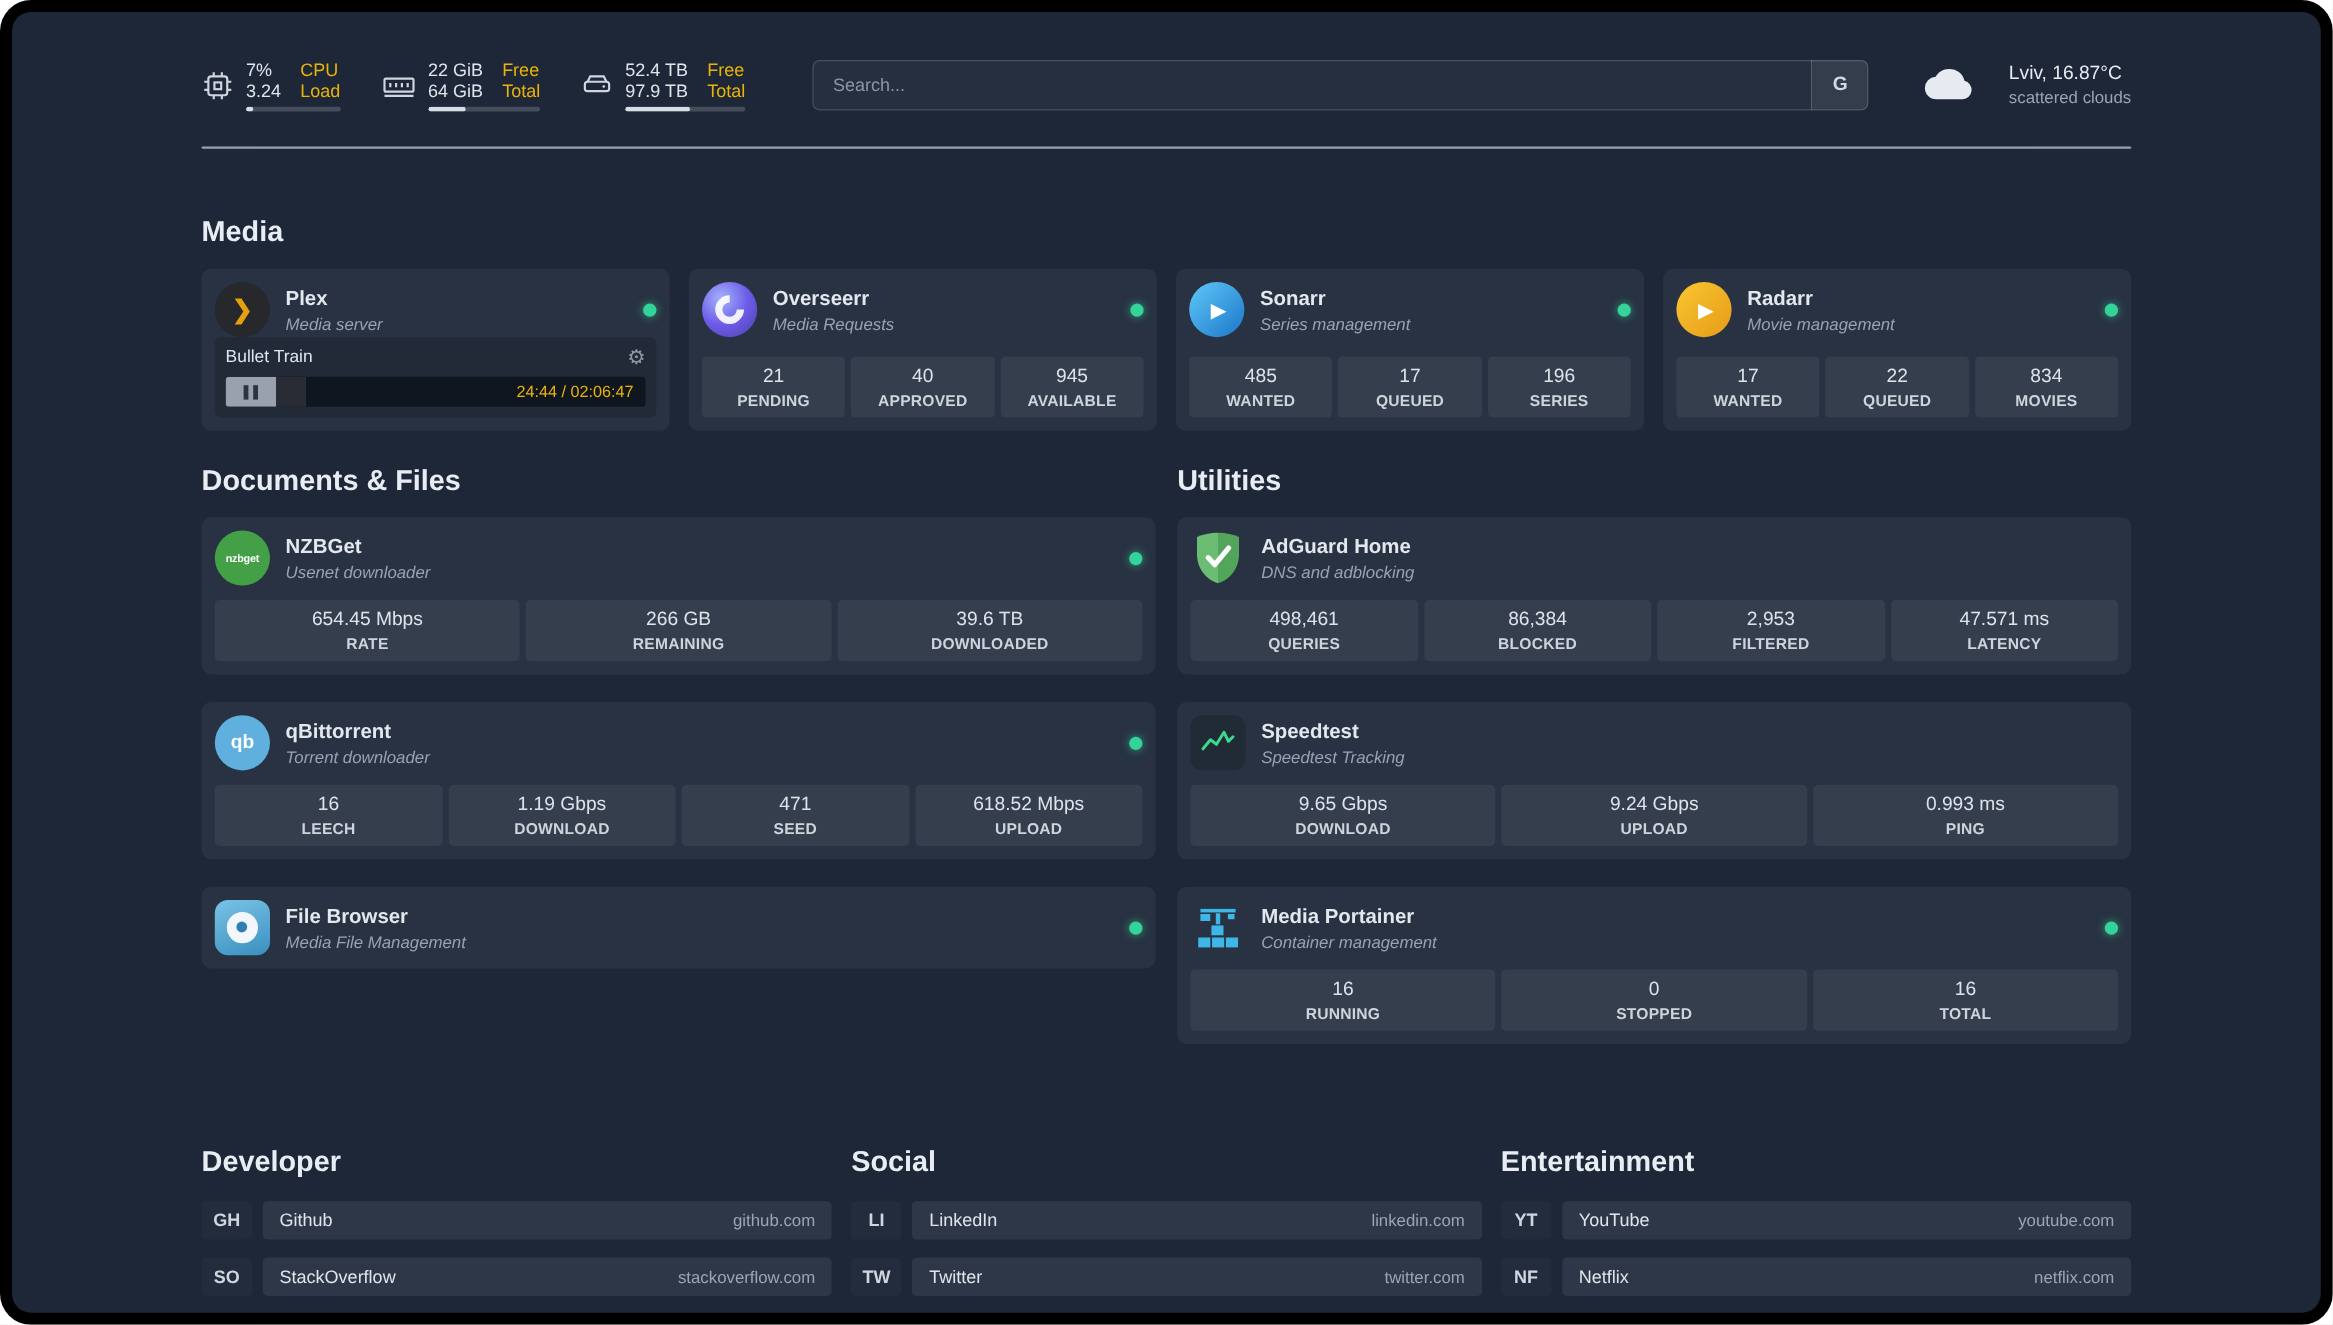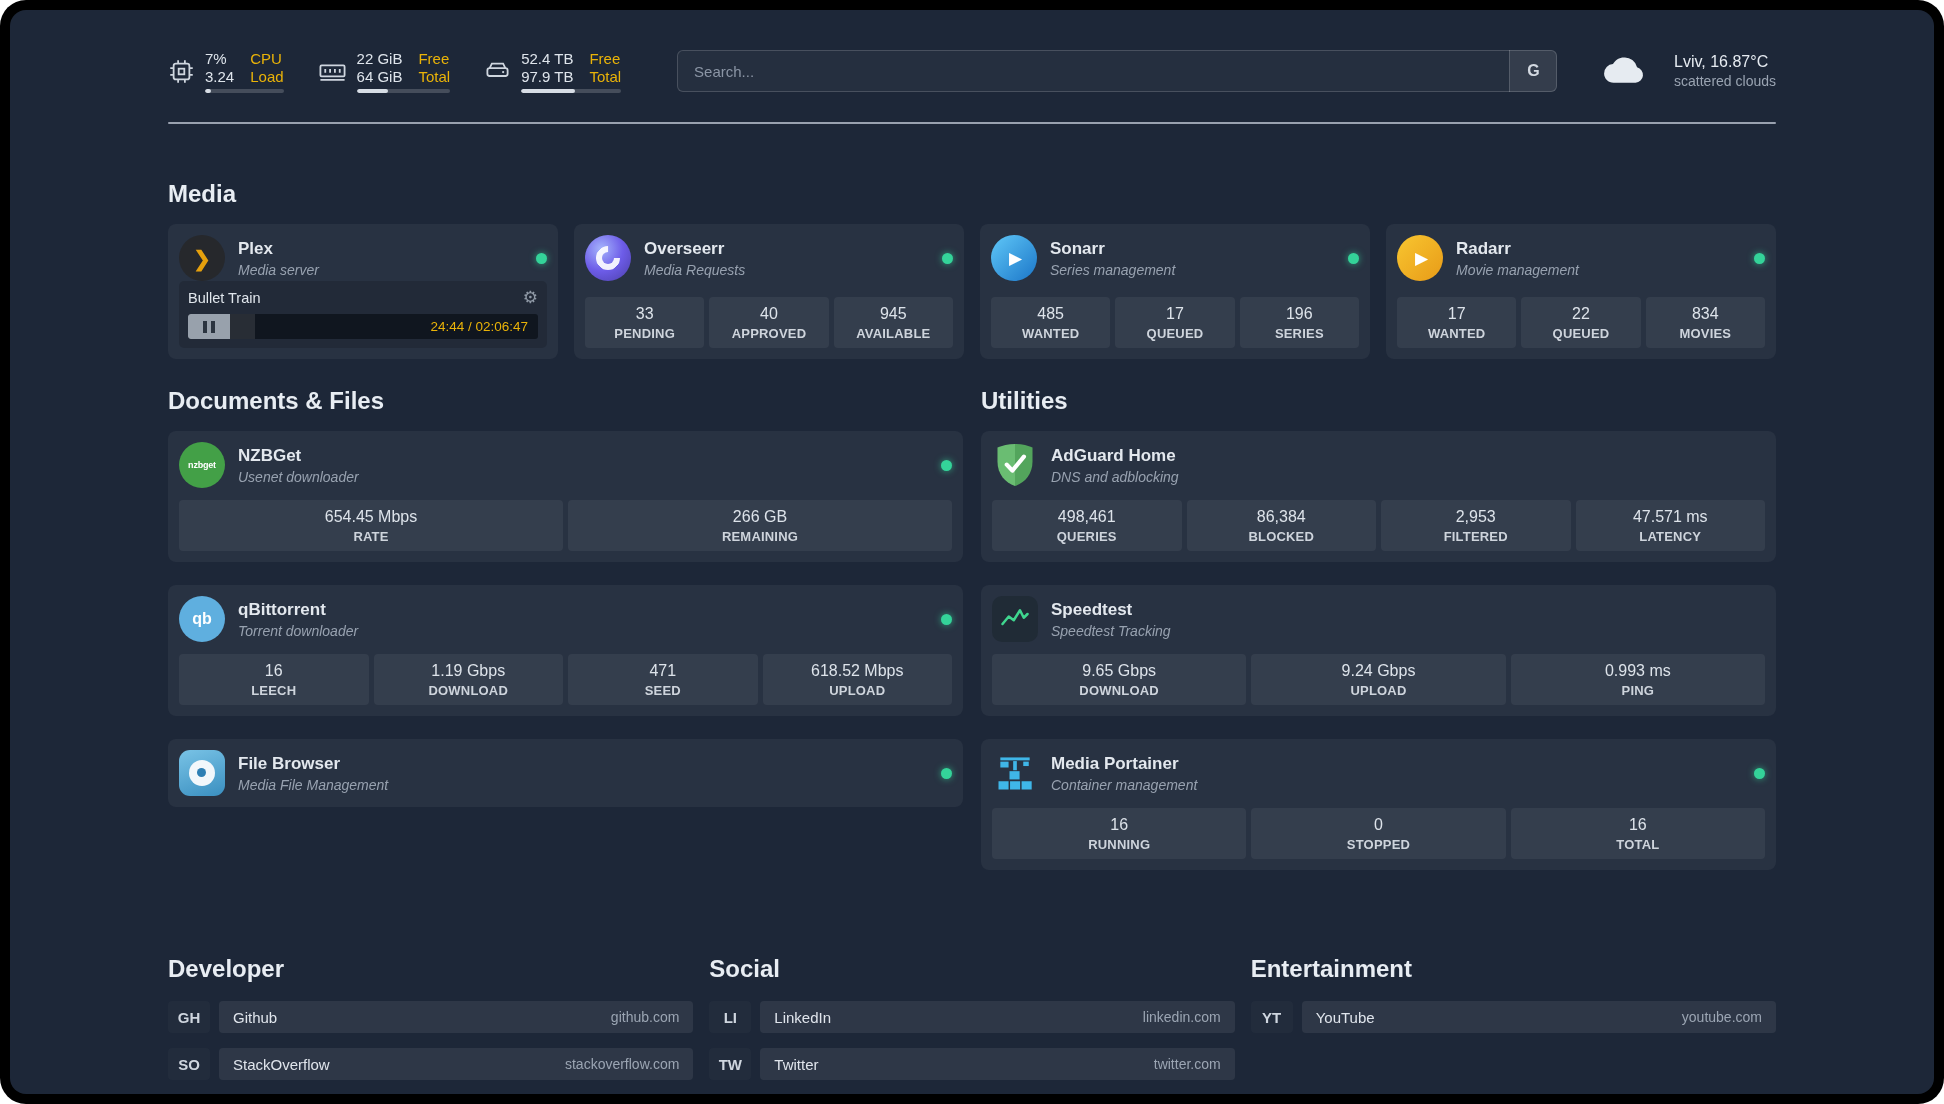--- a/index.html
+++ b/index.html
@@ -225,21 +225,21 @@
                 <span class="ovs-swirl"></span>
               </span>
         <div class="ttl">
           <div class="nm">Overseerr</div>
           <div class="sb">Media Requests</div>
         </div>
         <span class="dot"></span>
       </div>
       <div class="stats">
         <div class="stat">
-                <div class="v">33</div>
+                <div class="v">21</div>
                 <div class="l">PENDING</div>
               </div>
         <div class="stat">
                 <div class="v">40</div>
                 <div class="l">APPROVED</div>
               </div>
         <div class="stat">
                 <div class="v">945</div>
                 <div class="l">AVAILABLE</div>
               </div>
@@ -318,20 +318,24 @@
           <span class="dot"></span>
         </div>
         <div class="stats">
           <div class="stat">
                   <div class="v">654.45 Mbps</div>
                   <div class="l">RATE</div>
                 </div>
           <div class="stat">
                   <div class="v">266 GB</div>
                   <div class="l">REMAINING</div>
+                </div>
+          <div class="stat">
+                  <div class="v">39.6 TB</div>
+                  <div class="l">DOWNLOADED</div>
                 </div>
         </div>
       </div>
 
       <div class="card">
         <div class="chead">
           <span class="icn ic-qbit">
                   <span class="qb-txt">qb</span>
                 </span>
           <div class="ttl">
@@ -523,20 +527,27 @@
 
     <div class="bm-col">
       <h2 class="section bm-head">Entertainment</h2>
       <div class="bm-row">
         <span class="abbr">YT</span>
         <span class="pill">
                 <span class="bname">YouTube</span>
                 <span class="burl">youtube.com</span>
               </span>
       </div>
+      <div class="bm-row">
+        <span class="abbr">NF</span>
+        <span class="pill">
+                <span class="bname">Netflix</span>
+                <span class="burl">netflix.com</span>
+              </span>
+      </div>
 
     </div>
 
   </div>
 
 </div>
 </div>
 </div>
 
 </body></html>

